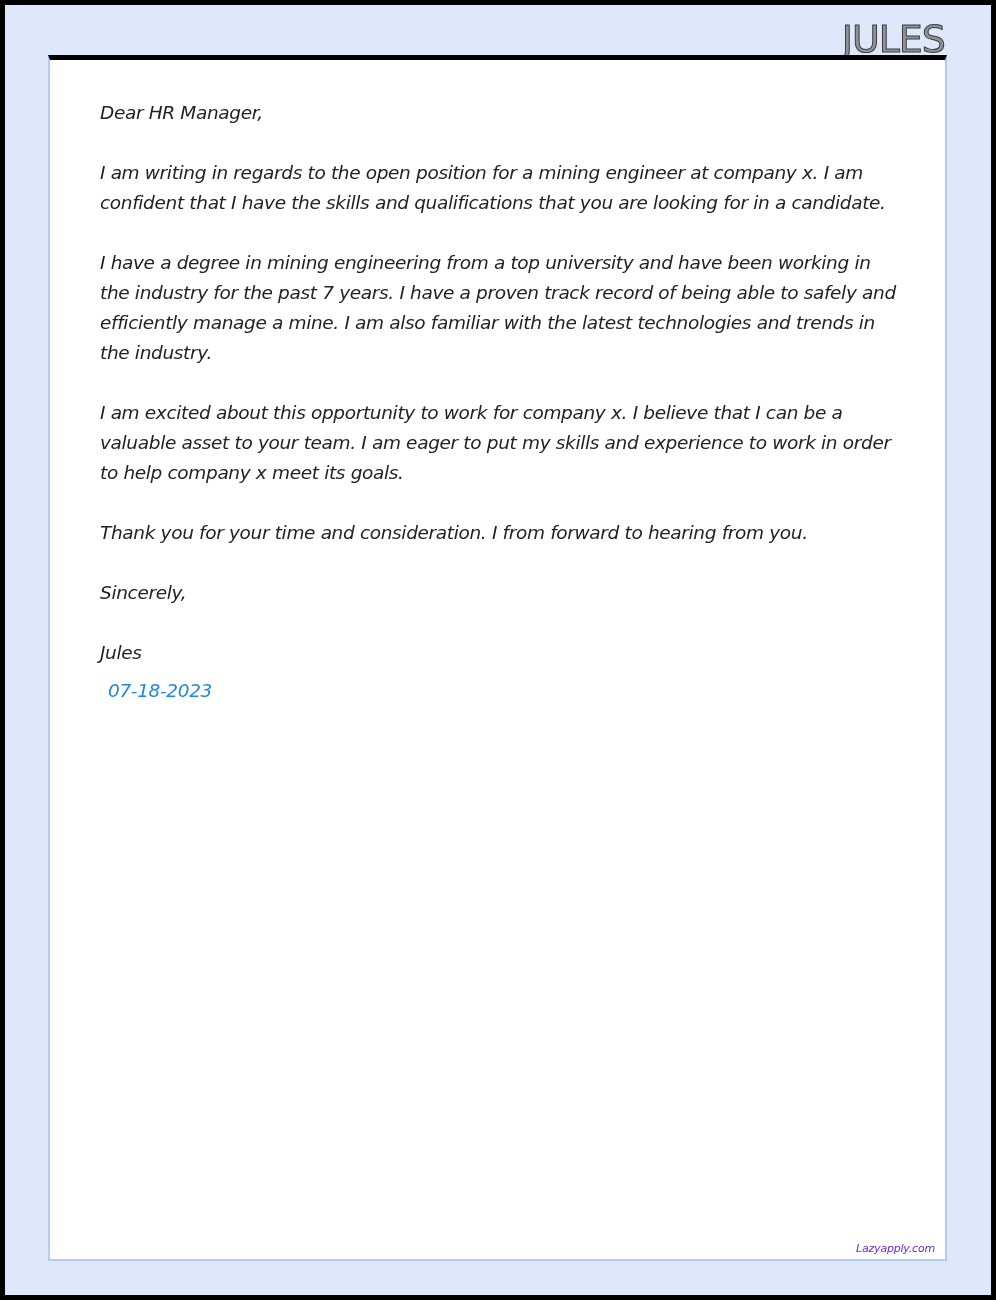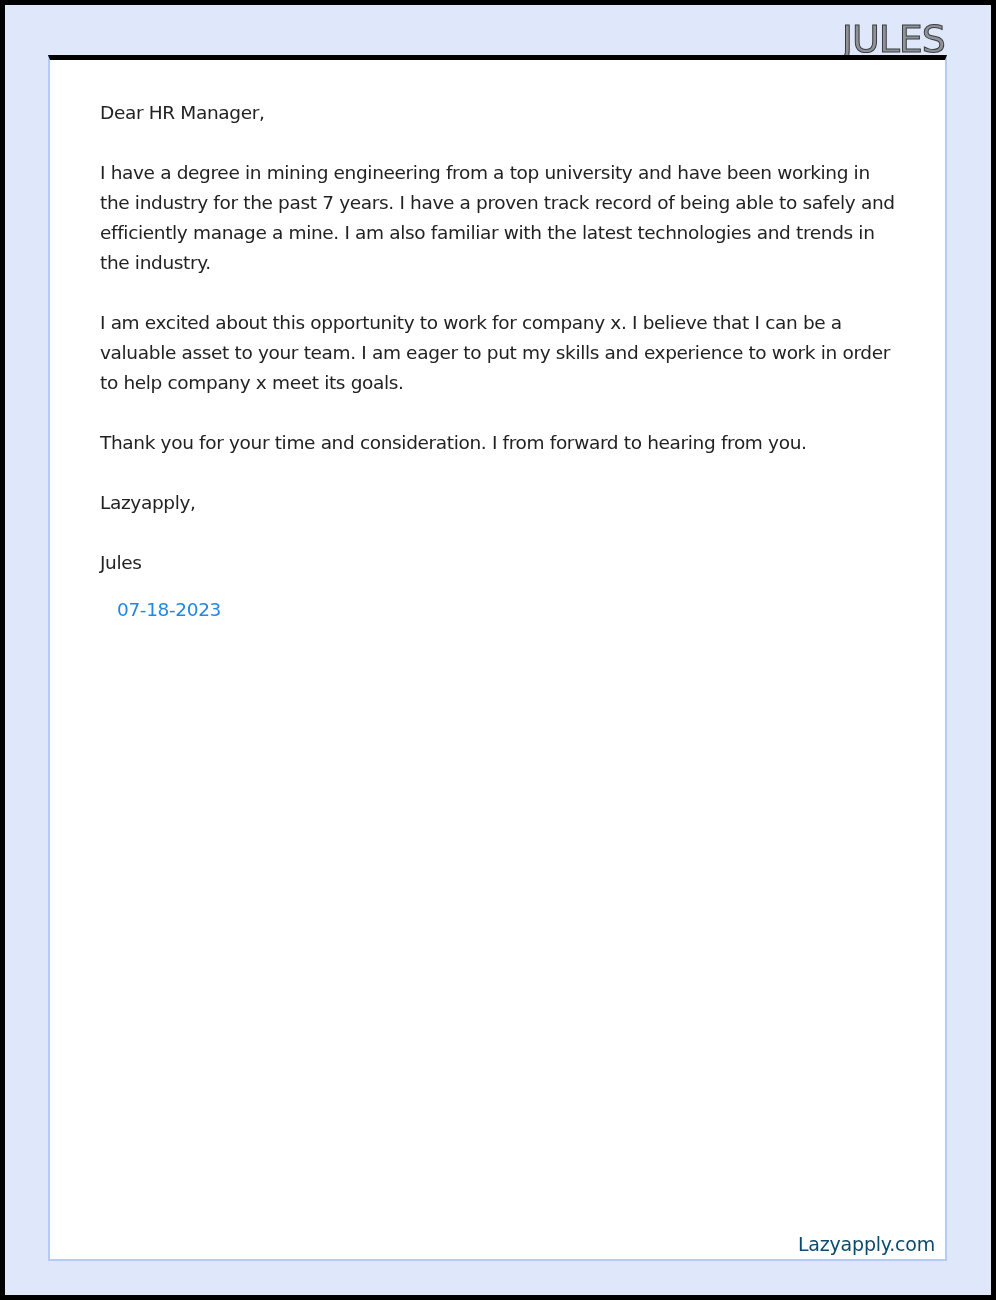--- a/index.html
+++ b/index.html
@@ -33,59 +33,61 @@
       left: 43px;
       top: 50px;
       width: 899px;
       height: 1206px;
       box-sizing: border-box;
       background: #ffffff;
       border-top: 5px solid #000000;
       border-left: 2px solid #b4ccf5;
       border-right: 2px solid #b4ccf5;
       border-bottom: 2px solid #b4ccf5;
+      font-style: italic;
     }
     .letter {
       position: absolute;
       left: 50px;
       top: 38px;
       width: 800px;
       font-size: 18.5px;
       line-height: 30px;
       color: #222222;
       letter-spacing: -0.35px;
     }
     .letter p {
       margin: 0 0 30px 0;
     }
     .letter .signature {
       margin-bottom: 8px;
     }
     .letter .date {
       color: #1f87e5;
-      margin: 17px;
+      margin: 8px;
     }
     .footer-brand {
       position: absolute;
       right: 10px;
       bottom: 4px;
-      font-size: 19px;
-      color: #0c4a6e;
+      font-size: 11px;
+      color: #6d28d9;
       letter-spacing: -0.2px;
     }
   </style>
 </head>
 <body>
 
 <div class="header-name">JULES</div>
 
 <div class="page">
   <div class="letter">
     <p>Dear HR Manager,</p>
+    <p>I am writing in regards to the open position for a mining engineer at company x. I am confident that I have the skills and qualifications that you are looking for in a candidate.</p>
     <p>I have a degree in mining engineering from a top university and have been working in the industry for the past 7 years. I have a proven track record of being able to safely and efficiently manage a mine. I am also familiar with the latest technologies and trends in the industry.</p>
     <p>I am excited about this opportunity to work for company x. I believe that I can be a valuable asset to your team. I am eager to put my skills and experience to work in order to help company x meet its goals.</p>
     <p>Thank you for your time and consideration. I from forward to hearing from you.</p>
-    <p>Lazyapply,</p>
+    <p>Sincerely,</p>
     <p class="signature">Jules</p>
     <p class="date">07-18-2023</p>
   </div>
   <div class="footer-brand">Lazyapply.com</div>
 </div>
 
 </body></html>

